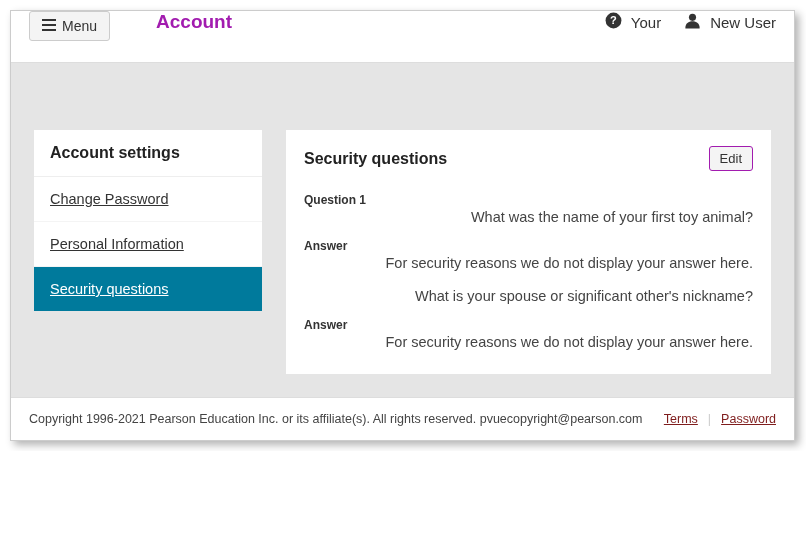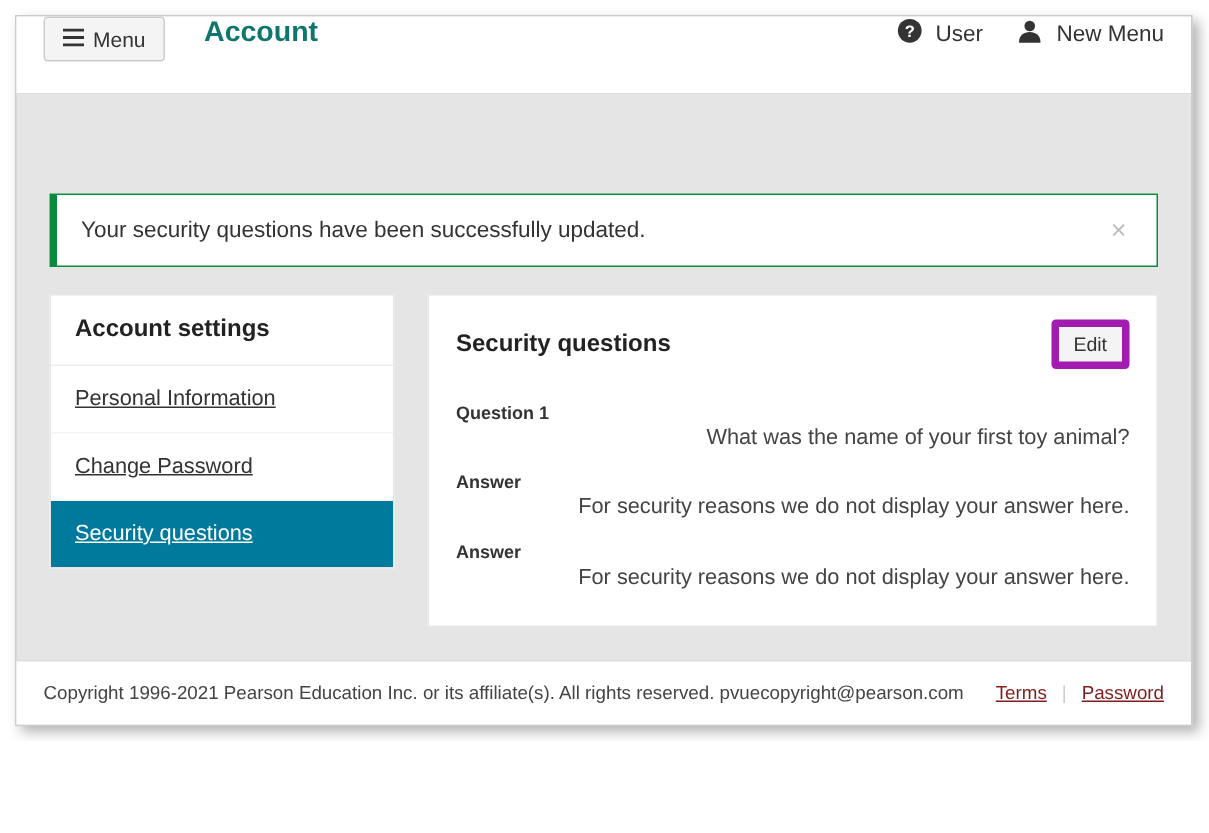--- a/index.html
+++ b/index.html
@@ -30,22 +30,22 @@
     background: #f4f4f4;
     padding: 6px 12px;
     border-radius: 3px;
     font-size: 14px;
     color: #333;
     cursor: pointer;
   }
   .page-title {
     font-size: 19px;
     font-weight: 600;
-    color: #0f766e;
-    margin-left: 26px;
+    color: #a21caf;
+    margin-left: 46px;
   }
   .header-spacer { flex: 1; }
   .header-link {
     display: inline-flex;
     align-items: center;
     gap: 8px;
     font-size: 15px;
     color: #333;
     margin-left: 22px;
     cursor: pointer;
@@ -105,21 +105,21 @@
     align-items: center;
     margin-bottom: 22px;
   }
   .content-title {
     font-size: 16px;
     font-weight: 600;
     color: #222;
   }
   .edit-btn {
     margin-left: auto;
-    border: 5px solid #a21caf;
+    border: 1px solid #a21caf;
     background: #f4f4f4;
     padding: 4px 10px;
     font-size: 13px;
     border-radius: 3px;
     color: #333;
     cursor: pointer;
   }
   .q-label {
     font-weight: 600;
     font-size: 12px;
@@ -168,66 +168,63 @@
     </button>
     <div class="page-title">Account</div>
     <div class="header-spacer"></div>
     <div class="header-link">
       <span>
         <svg width="19" height="19" viewBox="0 0 24 24">
             <circle cx="12" cy="12" r="10" fill="#333"></circle>
             <text x="12" y="17" text-anchor="middle" fill="#fff" font-size="14" font-weight="bold" font-family="Arial">?</text>
           </svg>
       </span>
-      <span>User</span>
+      <span>Your</span>
     </div>
     <div class="header-link">
       <span>
         <svg width="19" height="19" viewBox="0 0 24 24" fill="#333">
             <circle cx="12" cy="8" r="4.5"></circle>
             <path d="M3 21c0-5 4-8 9-8s9 3 9 8v1H3z"></path>
           </svg>
       </span>
-      <span>New Menu</span>
+      <span>New User</span>
     </div>
   </div>
 
   <div class="body-wrap">
 
-    <div class="alert">
-      <span style="flex:1">Your security questions have been successfully updated.</span>
-      <span class="alert-close">×</span>
-    </div>
 
     <div class="columns">
 
       <div class="sidebar">
         <div class="sidebar-header">Account settings</div>
         <div class="sidebar-item">
+          <span>Change Password</span>
+        </div>
+        <div class="sidebar-item">
           <span>Personal Information</span>
-        </div>
-        <div class="sidebar-item">
-          <span>Change Password</span>
         </div>
         <div class="sidebar-item active">
           <span>Security questions</span>
         </div>
       </div>
 
       <div class="content">
         <div class="content-header">
           <div class="content-title">Security questions</div>
           <button class="edit-btn">
             <span>Edit</span>
           </button>
         </div>
         <div class="q-label">Question 1</div>
         <div class="q-text">What was the name of your first toy animal?</div>
         <div class="q-label">Answer</div>
         <div class="q-text">For security reasons we do not display your answer here.</div>
+        <div class="q-text">What is your spouse or significant other's nickname?</div>
         <div class="q-label">Answer</div>
         <div class="q-text" style="margin-bottom:0">For security reasons we do not display your answer here.</div>
       </div>
 
     </div>
   </div>
 
   <div class="footer">
     <span style="flex:1">Copyright 1996-2021 Pearson Education Inc. or its affiliate(s). All rights reserved. pvuecopyright@pearson.com</span>
     <a>Terms</a>

